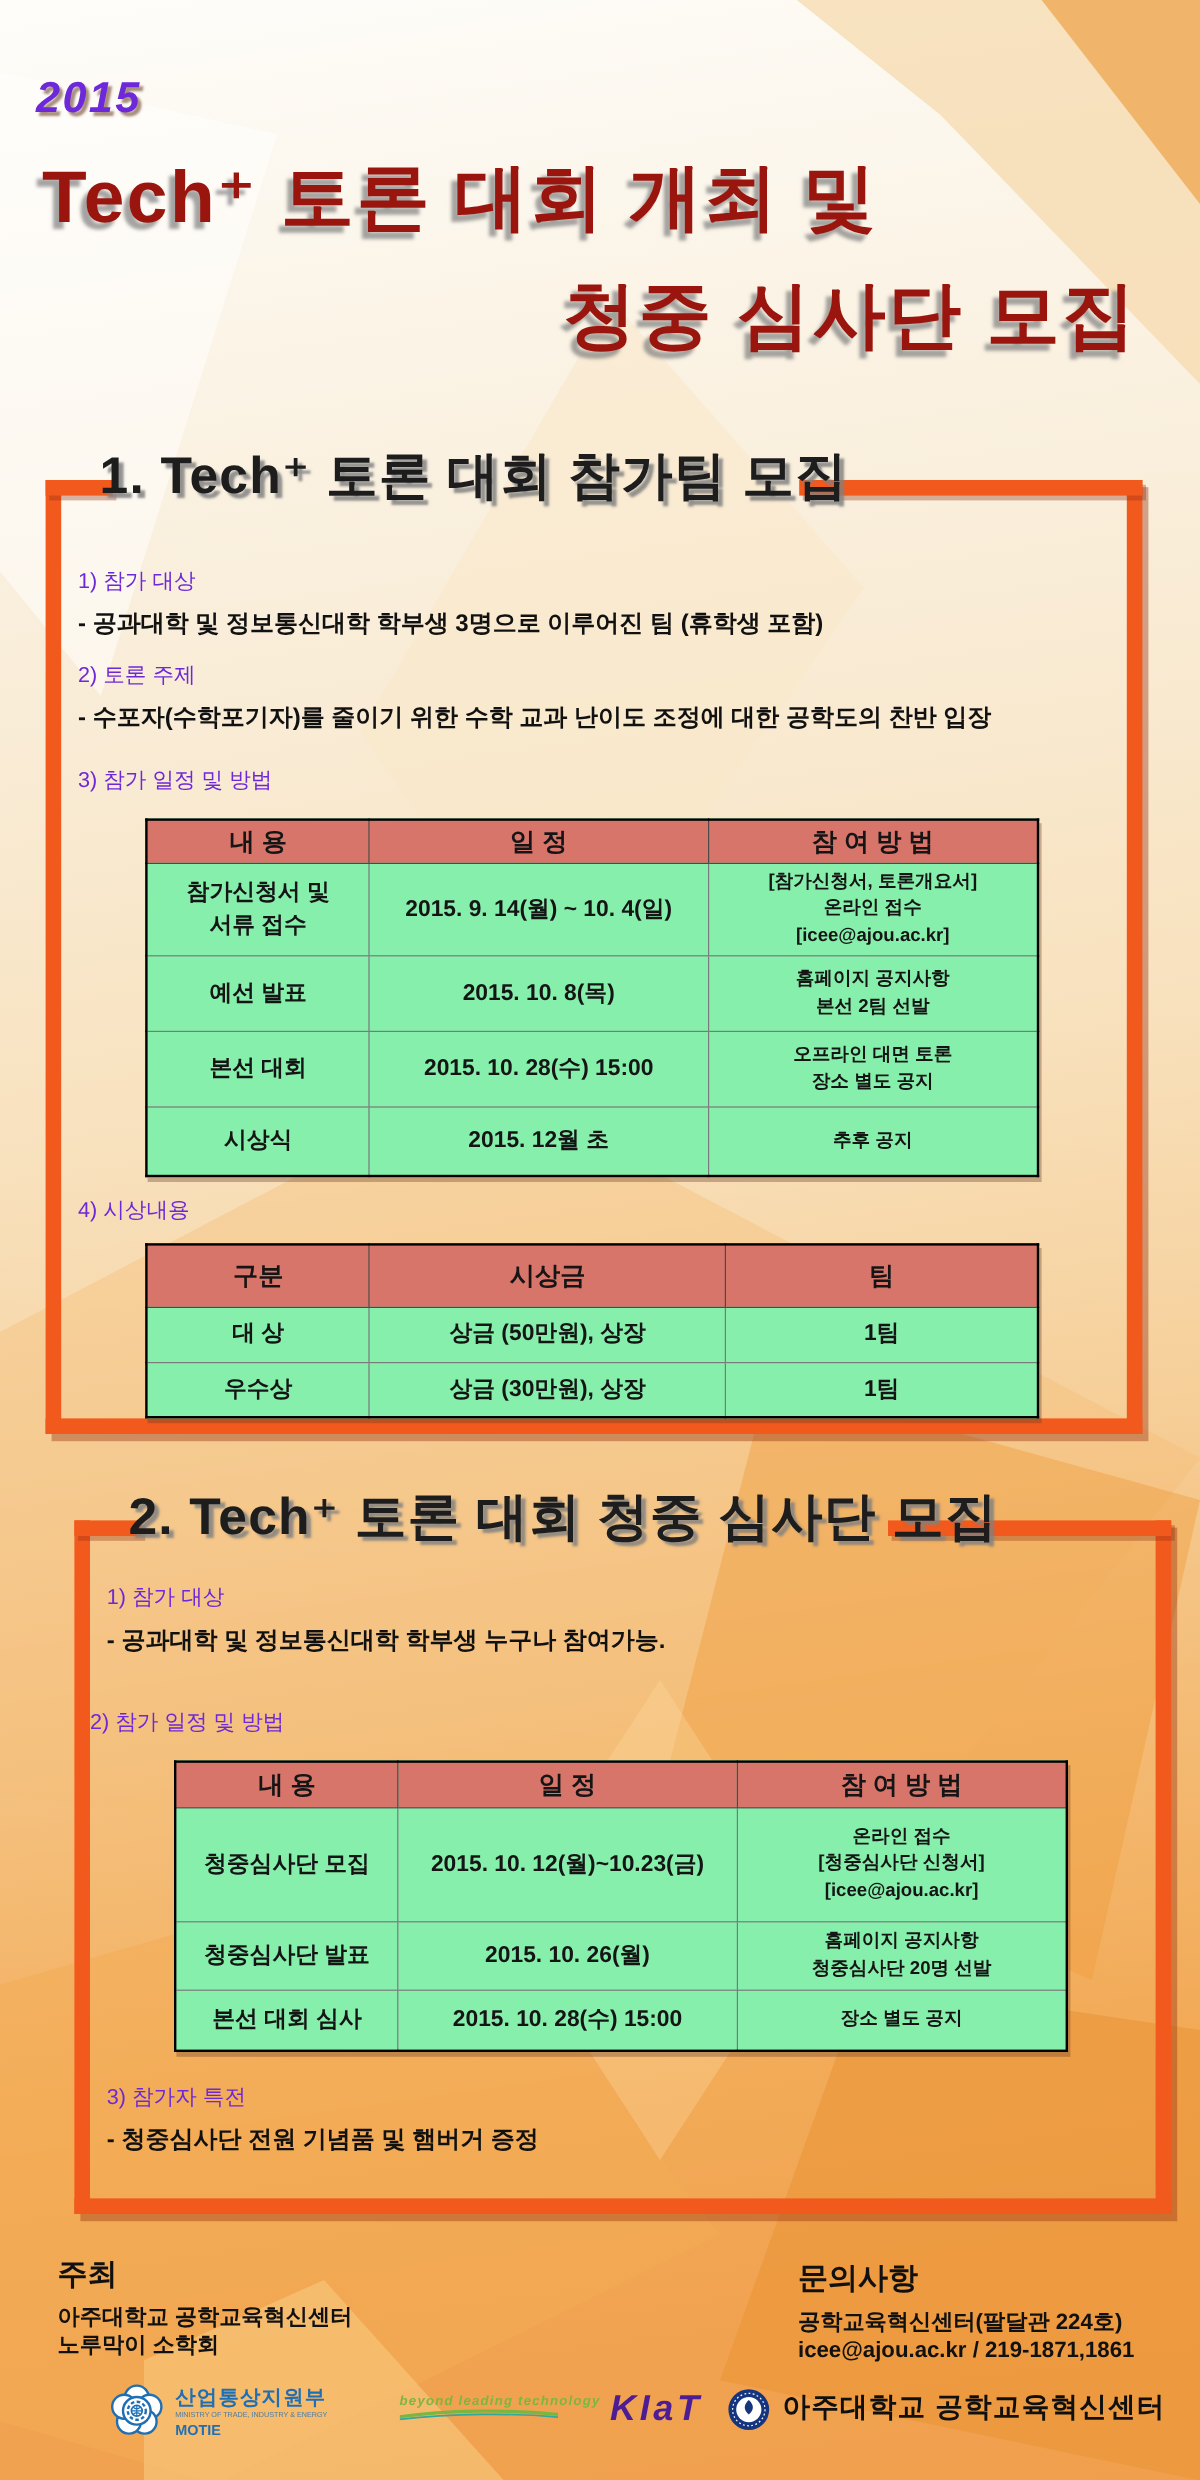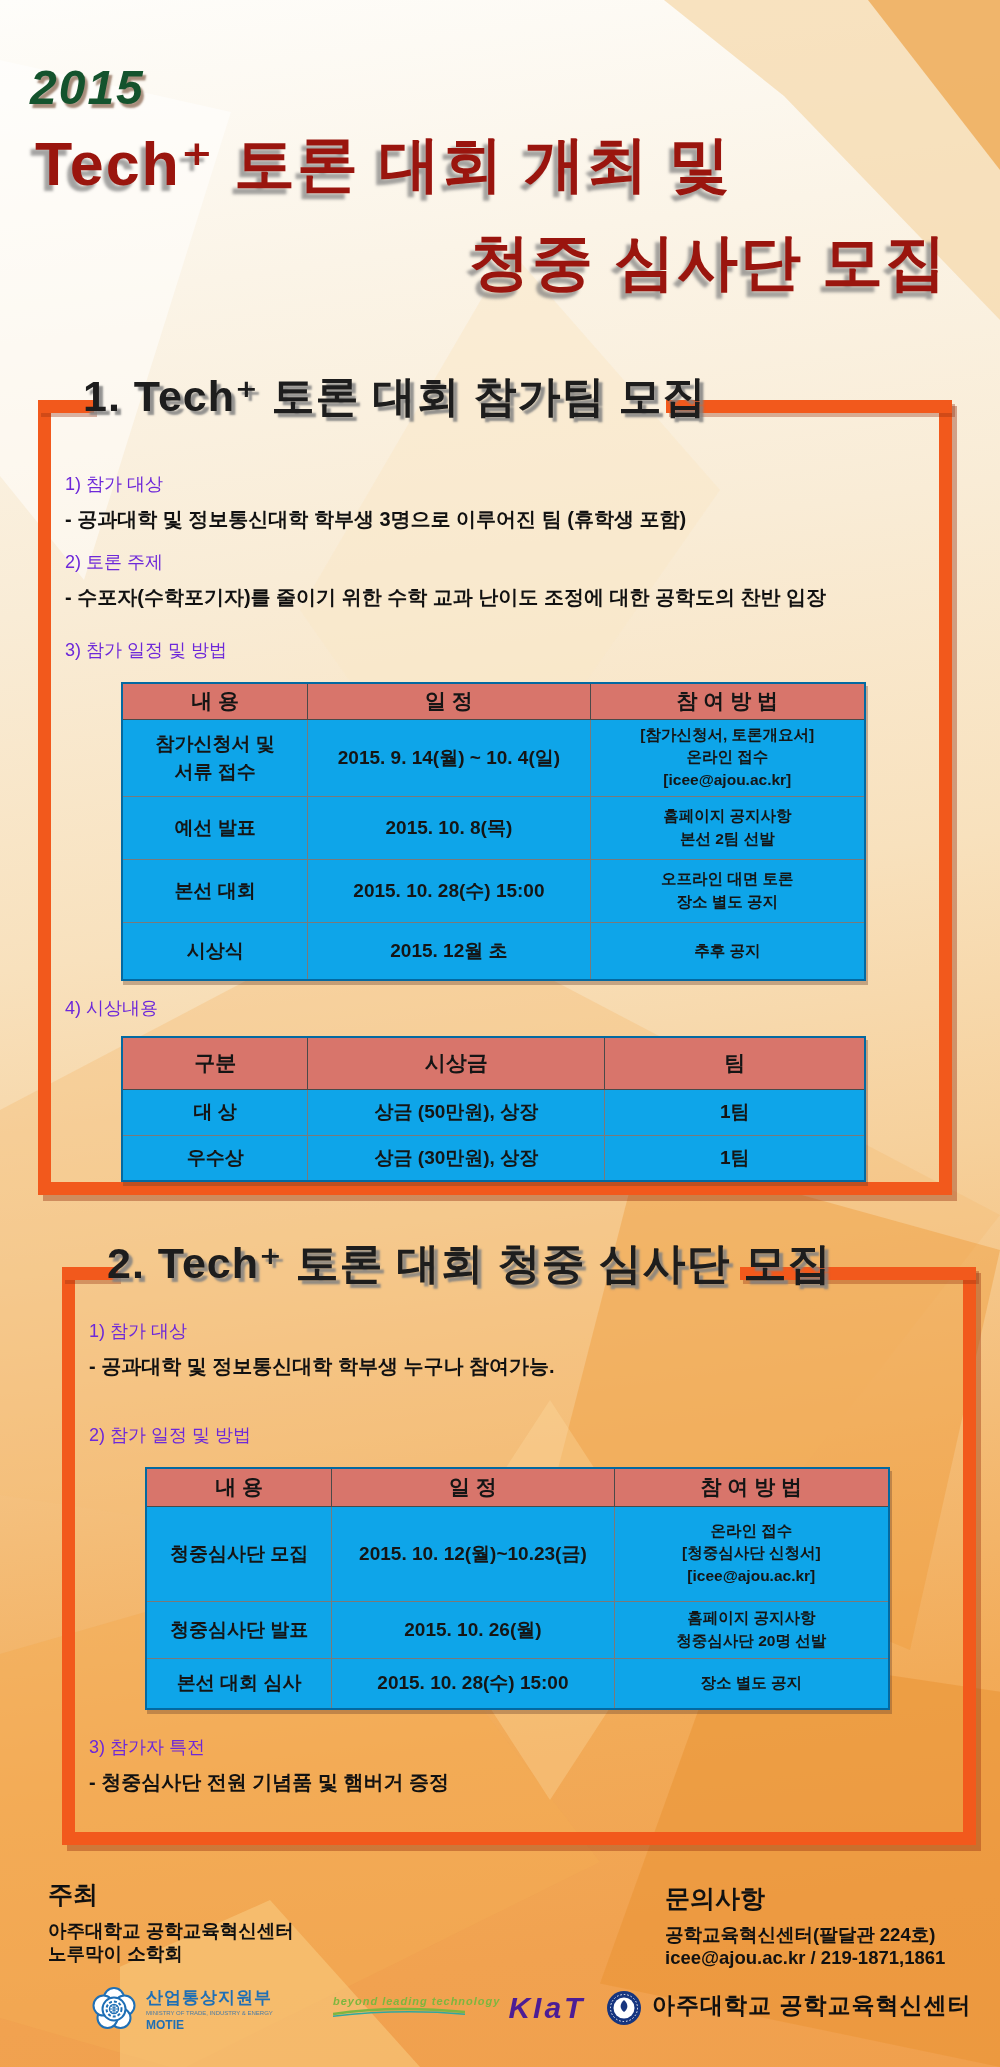--- a/index.html
+++ b/index.html
@@ -15,39 +15,39 @@
   .s4{left:300px;top:250px;width:420px;height:600px;background:#f9e7c8;clip-path:polygon(50% 0,100% 40%,40% 100%,0 60%);opacity:.55;}
   .s5{left:0;top:900px;width:1000px;height:700px;background:#f6bd79;clip-path:polygon(0 30%,40% 0,100% 45%,70% 100%,0 85%);opacity:.4;}
   .s6{left:550px;top:1150px;width:450px;height:500px;background:#ef9d3e;clip-path:polygon(20% 0,100% 20%,80% 100%,0 70%);opacity:.45;}
   .s7{left:0;top:1550px;width:600px;height:520px;background:#f3ab54;clip-path:polygon(0 20%,60% 0,100% 60%,30% 100%,0 90%);opacity:.5;}
   .s8{left:600px;top:1650px;width:400px;height:417px;background:#ea9434;clip-path:polygon(30% 0,100% 10%,100% 100%,0 80%);opacity:.55;}
   .s9{left:120px;top:1900px;width:300px;height:167px;background:#f8c97f;clip-path:polygon(0 40%,50% 0,100% 100%,0 100%);opacity:.6;}
   .s10{left:420px;top:1400px;width:260px;height:400px;background:#fbd9a0;clip-path:polygon(50% 0,100% 50%,50% 100%,0 50%);opacity:.35;}
 
   .abs{position:absolute;z-index:1;}
 
-  .year{left:30px;top:60px;font-size:48px;font-weight:bold;font-style:italic;color:#14532d;
+  .year{left:30px;top:60px;font-size:36px;font-weight:bold;font-style:italic;color:#6d28d9;
         text-shadow:3px 4px 2px rgba(150,120,100,.85);letter-spacing:2px;}
   .title1{left:35px;top:124px;font-size:61px;font-weight:bold;color:#9a150e;letter-spacing:2px;
         text-shadow:-5px 6px 3px rgba(125,125,125,.7);}
   .title2{right:52px;top:222px;font-size:61px;font-weight:bold;color:#9a150e;letter-spacing:2px;
         text-shadow:-5px 6px 3px rgba(125,125,125,.7);}
 
   .box{position:absolute;z-index:1;border:13px solid #f2591c;border-top:none;box-sizing:border-box;
        box-shadow:5px 6px 0 rgba(150,45,15,.4);}
   .tb{position:absolute;top:0;height:13px;background:#f2591c;box-shadow:3px 4px 0 rgba(150,45,15,.35);}
   .tb-left{left:-13px;width:56px;}
   .box-title{position:absolute;top:-32px;left:32px;font-size:43px;font-weight:bold;color:#1d1d1d;
        letter-spacing:1px;text-shadow:4px 4px 2px rgba(128,128,128,.85);white-space:nowrap;z-index:2;}
 
   .lbl{position:absolute;font-size:18px;font-weight:normal;color:#6d28d9;white-space:nowrap;}
   .txt{position:absolute;font-size:20px;font-weight:bold;color:#111;white-space:nowrap;}
 
-  table.ptable{position:absolute;border-collapse:collapse;table-layout:fixed;background:#0ea5e9;
-       border:2px solid #0369a1;box-shadow:2px 4px 0 rgba(100,60,40,.35);}
+  table.ptable{position:absolute;border-collapse:collapse;table-layout:fixed;background:#86efac;
+       border:2px solid #000000;box-shadow:2px 4px 0 rgba(100,60,40,.35);}
   table.ptable th{background:#d8756b;border:1px solid #4a4a4a;font-size:21px;font-weight:bold;color:#151515;text-align:center;}
   table.ptable td{border:1px solid #7a7a7a;font-size:19px;font-weight:bold;color:#151515;text-align:center;
        vertical-align:middle;white-space:pre-line;line-height:1.45;padding:2px 6px;}
   table.ptable td:nth-child(3){font-size:15.5px;}
   #t1{left:70px;top:282px;width:745px;}
   #t1 thead tr{height:36px;} #t1 tbody tr:nth-child(1){height:77px;}
   #t1 tbody tr:nth-child(2){height:63px;} #t1 tbody tr:nth-child(3){height:63px;} #t1 tbody tr:nth-child(4){height:58px;}
   #t2{left:70px;top:636px;width:745px;}
   #t2 thead tr{height:52px;} #t2 tbody tr{height:46px;}
   #t2 td:nth-child(3){font-size:19px;}
@@ -174,21 +174,21 @@
   </table>
 </div>
 
 <div class="box" style="left:38px;top:1267px;width:914px;height:578px;margin-left:24px;">
   <div class="tb tb-left"></div>
   <div class="tb" style="left:665px;right:-13px;"></div>
   <div class="box-title">2. Tech⁺ 토론 대회 청중 심사단 모집</div>
 
   <div class="lbl" style="left:14px;top:52px;">1) 참가 대상</div>
   <div class="txt" style="left:14px;top:86px;">- 공과대학 및 정보통신대학 학부생 누구나 참여가능.</div>
-  <div class="lbl" style="left:14px;top:156px;">2) 참가 일정 및 방법</div>
+  <div class="lbl" style="left:0;top:156px;">2) 참가 일정 및 방법</div>
 
   <table class="ptable" id="t3">
     <colgroup>
         <col style="width:25%">
         <col style="width:38%">
         <col style="width:37%">
       </colgroup>
     <thead>
       <tr>
         <th>내 용</th>

